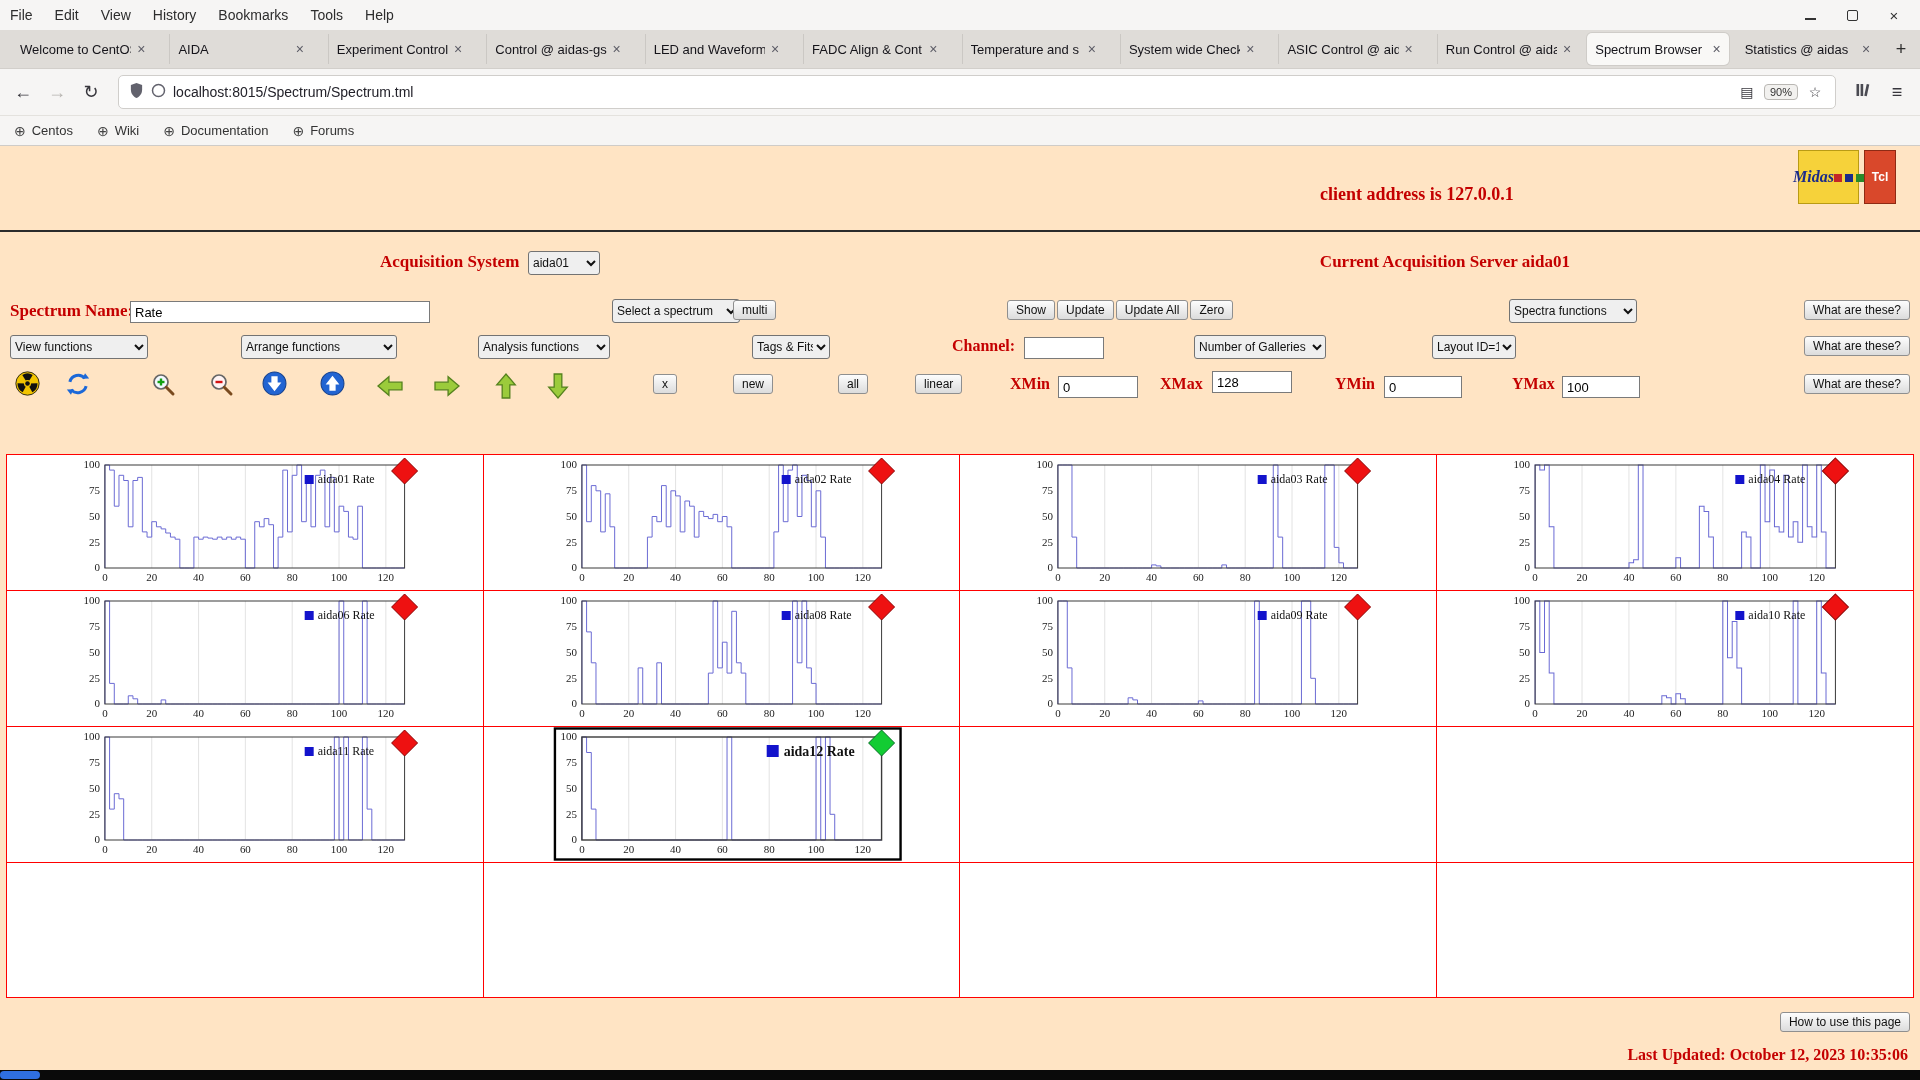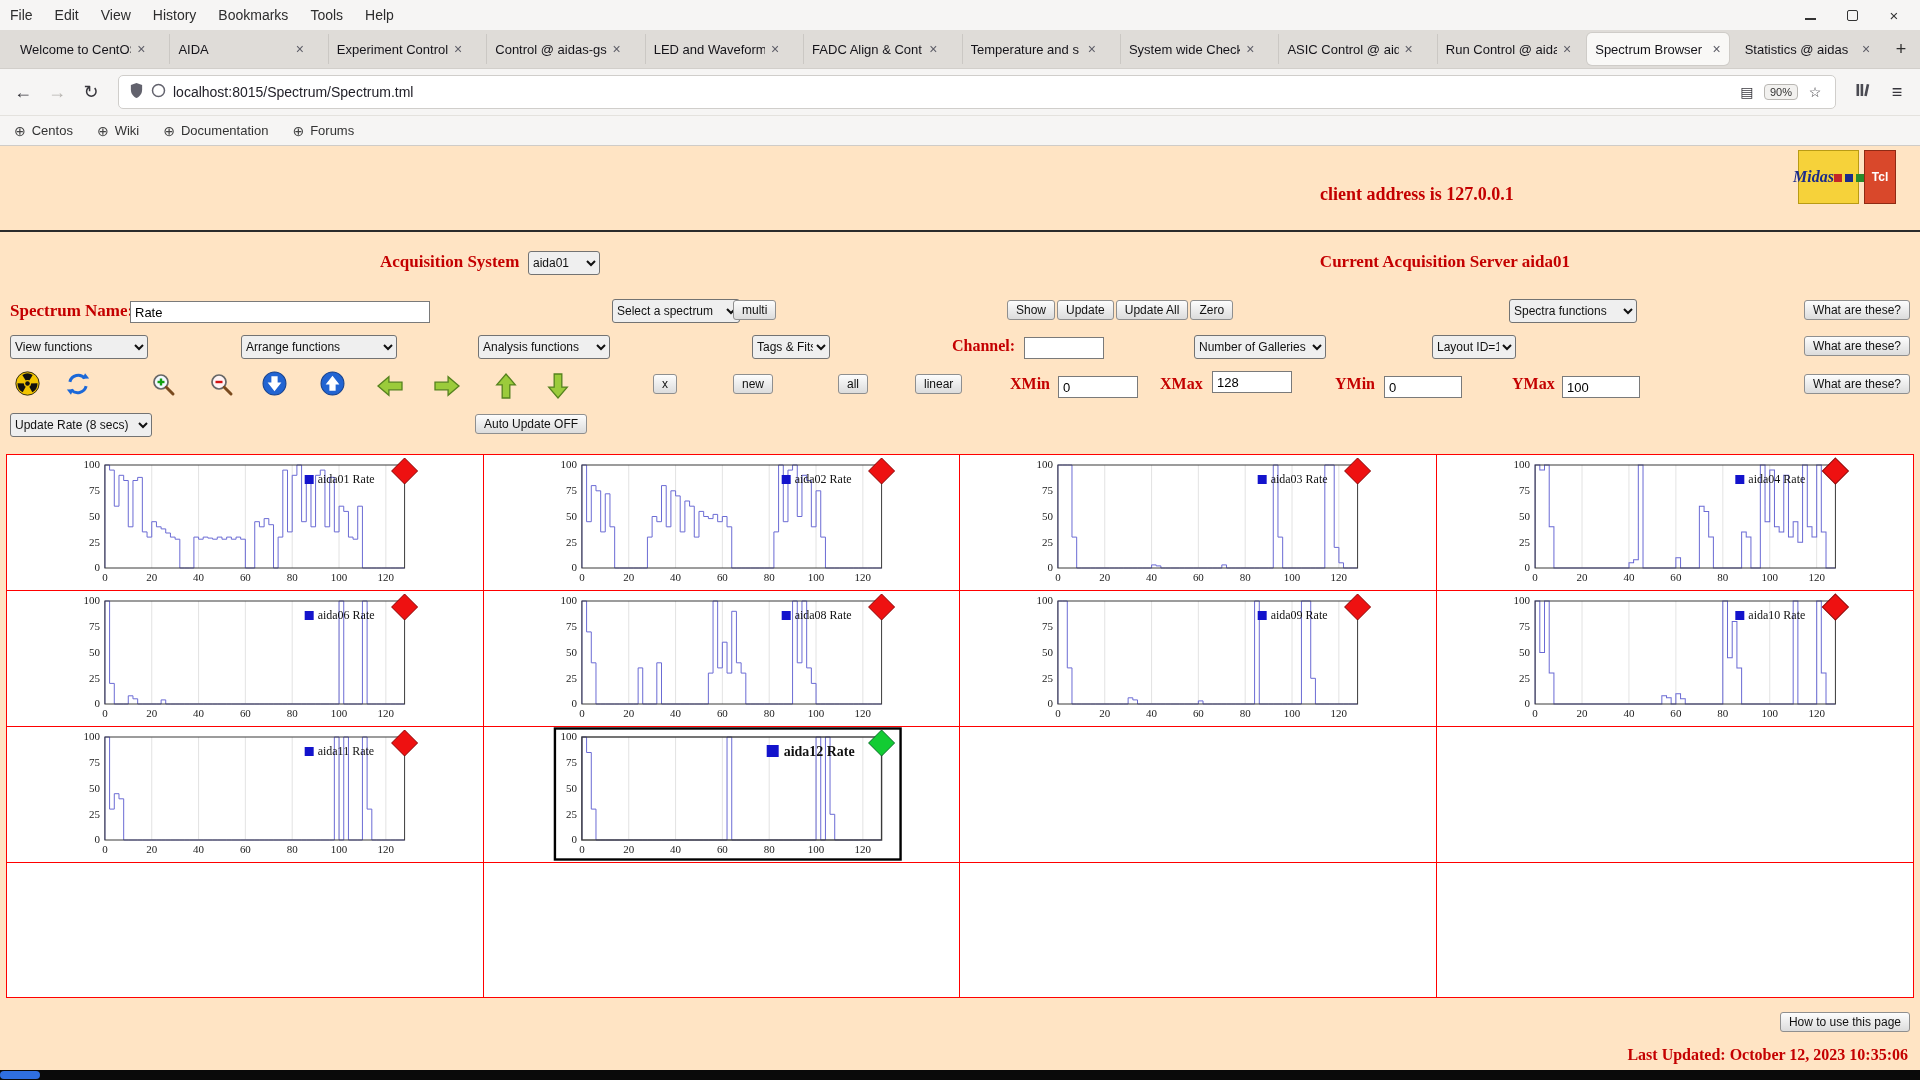--- a/index.html
+++ b/index.html
@@ -351,24 +351,20 @@
       <input class="inp inp-xmin" value="0" style="">
       <span class="rs lbl-xmax">XMax</span>
       <input class="inp inp-xmax" value="128" style="">
       <span class="rs lbl-ymin">YMin</span>
       <input class="inp inp-ymin" value="0" style="">
       <span class="rs lbl-ymax">YMax</span>
       <input class="inp inp-ymax" value="100" style="">
       <button class="btn btn-what" style="top:4px">What are these?</button>
     </div>
 
-    <div class="row row-upd">
-      <select class="sel sel-rate"><option>Update Rate (8 secs)</option></select>
-      <button class="btn btn-auto">Auto Update OFF</button>
-    </div>
 
     <div class="grid" id="gallery-grid">
         <div class="cell">
           <svg viewBox="0 0 476 135" preserveAspectRatio="none">
             <line x1="144.875" y1="10" x2="144.875" y2="113" stroke="#dcdcdc" stroke-width="0.8"></line>
             <line x1="191.75" y1="10" x2="191.75" y2="113" stroke="#dcdcdc" stroke-width="0.8"></line>
             <line x1="238.625" y1="10" x2="238.625" y2="113" stroke="#dcdcdc" stroke-width="0.8"></line>
             <line x1="285.5" y1="10" x2="285.5" y2="113" stroke="#dcdcdc" stroke-width="0.8"></line>
             <line x1="332.375" y1="10" x2="332.375" y2="113" stroke="#dcdcdc" stroke-width="0.8"></line>
             <line x1="379.25" y1="10" x2="379.25" y2="113" stroke="#dcdcdc" stroke-width="0.8"></line>

